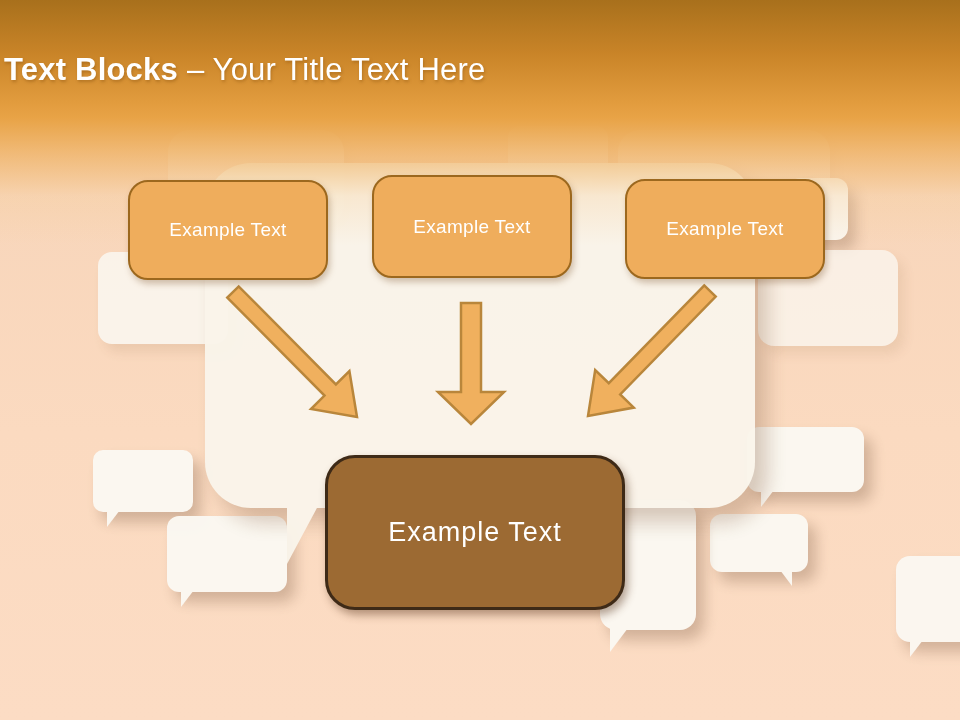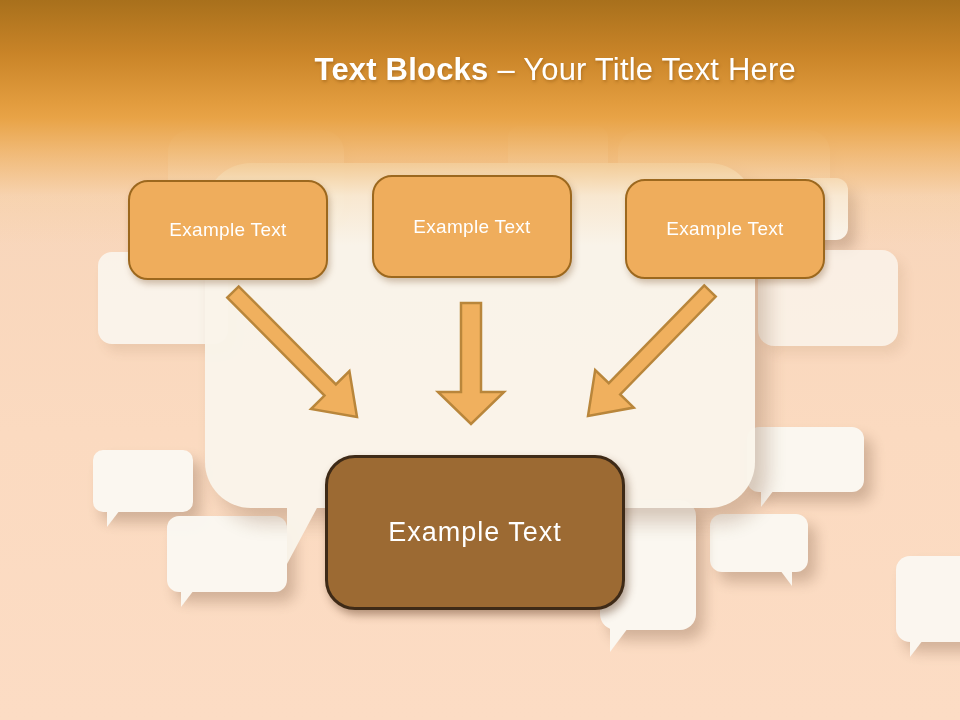--- a/index.html
+++ b/index.html
@@ -34,22 +34,22 @@
   .panel.tail-bl::after{left:82px;bottom:-56px;border-top-width:58px;border-right-width:31px;}
 
   
   .header-overlay{
     position:absolute;left:0;top:0;width:960px;height:245px;z-index:3;pointer-events:none;
     background:linear-gradient(180deg,
       #A8701C 0%, #C98428 22%, #E29C3E 42%, #E8A346 48%,
       rgba(238,175,92,.72) 62%, rgba(246,205,150,.30) 80%, rgba(250,220,180,0) 100%);
   }
   .title{
-    position:absolute;left:16px;top:52px;width:780px;margin:0;z-index:4;
-    text-align:right;color:#FFFFFF;font-size:31px;font-weight:400;
+    position:absolute;left:4px;top:52px;width:780px;margin:0;z-index:4;
+    text-align:left;color:#FFFFFF;font-size:31px;font-weight:400;
     text-shadow:1px 2px 3px rgba(120,70,10,.35);letter-spacing:.2px;
   }
   .title .t-bold{font-weight:700;margin-right:9px;}
 
   
   .arrows{position:absolute;left:0;top:0;z-index:4;pointer-events:none;}
 
   
   .tbox{
     position:absolute;width:200px;height:100px;border-radius:20px;

